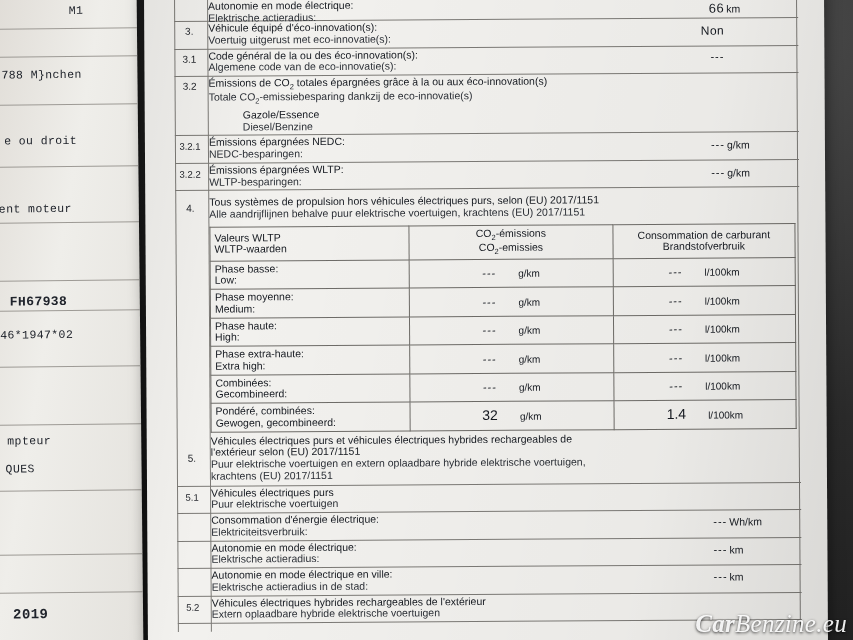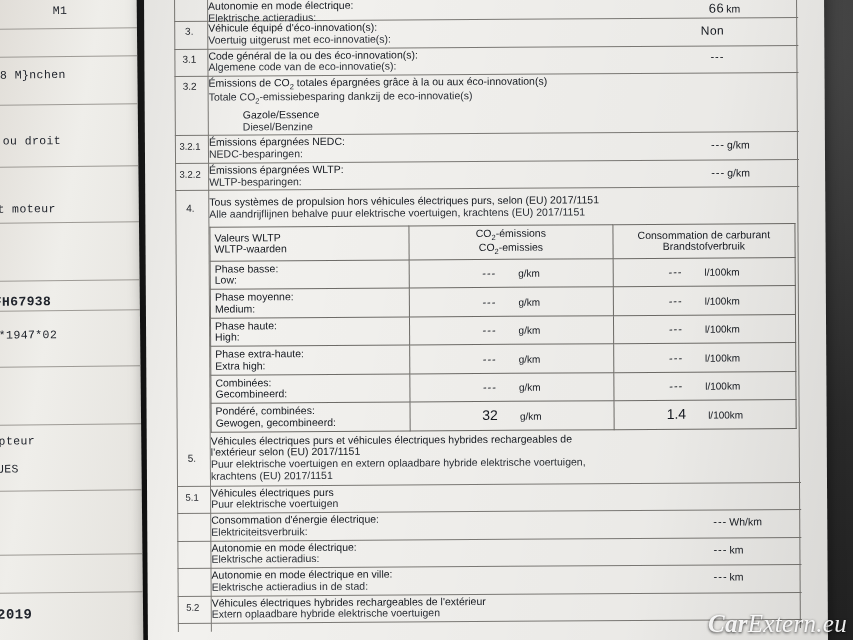--- a/index.html
+++ b/index.html
@@ -47,20 +47,21 @@
     border-bottom: 1px solid #9d9a95;
     height: 0;
   }
   .left-sheet .ltext {
     position: absolute;
     font-family: "Liberation Mono", monospace;
     font-size: 11.5px;
     color: #20242c;
     letter-spacing: 0.4px;
     white-space: nowrap;
+    margin-left: 16px;
   }
   
   .doc {
     position: absolute;
     left: 146px;
     top: -10px;
     width: 680px;
     height: 660px;
     background: #f2f1ee;
     box-shadow: 0 0 16px rgba(0,0,0,0.55);
@@ -470,15 +471,15 @@
         <div class="num" style="top:5px; font-size:9.5px;">5.2</div>
         <div class="lbl">
           <div class="fr">Véhicules électriques hybrides rechargeables de l'extérieur</div>
           <div class="nl">Extern oplaadbare hybride elektrische voertuigen</div>
         </div>
       </div>
     </div>
   </div>
 
   <div class="wm">
-    <span class="b">Car</span><span>Extern</span><span>.eu</span>
+    <span class="b">Car</span><span>Benzine</span><span>.eu</span>
   </div>
 </div>
 
 </body></html>

